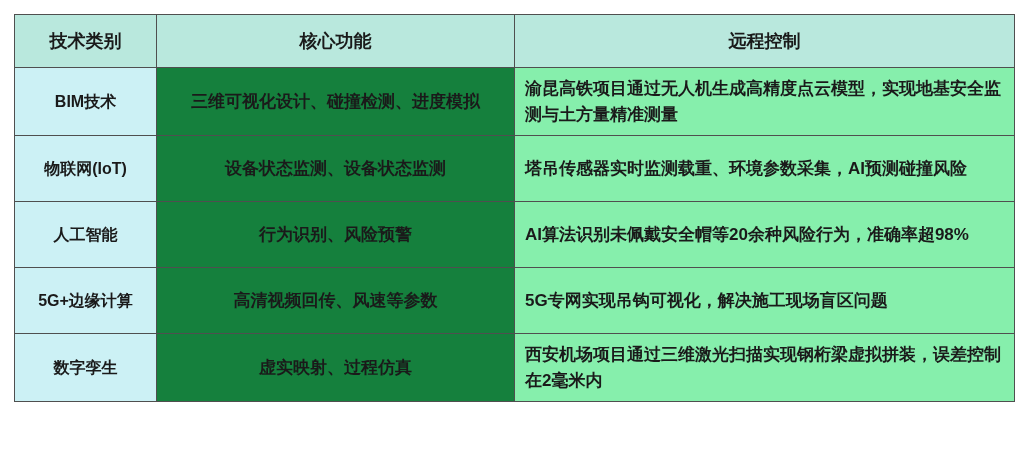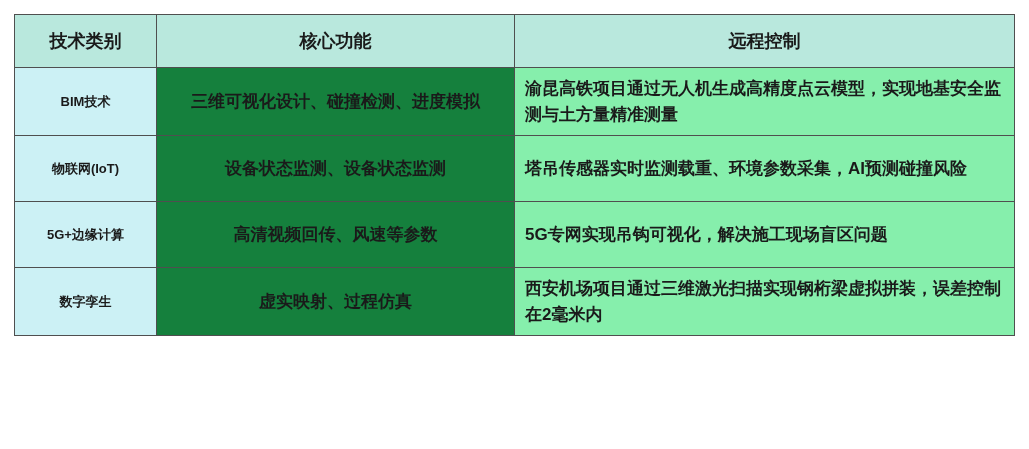--- a/index.html
+++ b/index.html
@@ -41,21 +41,21 @@
   table.tech-table thead th {
     background: #b9e8dd;
     font-weight: bold;
     font-size: 18px;
     height: 40px;
     padding: 6px 4px;
   }
   table.tech-table tbody td.cat {
     background: #ccf1f5;
     font-weight: bold;
-    font-size: 13px;
+    font-size: 16px;
   }
   table.tech-table tbody td.func {
     background: #15803d;
     font-weight: bold;
   }
   table.tech-table tbody td.app {
     background: #86efac;
     font-weight: bold;
     text-align: left;
   }
@@ -93,20 +93,25 @@
         <td class="cat">BIM技术</td>
         <td class="func">三维可视化设计、碰撞检测、进度模拟</td>
         <td class="app">渝昆高铁项目通过无人机生成高精度点云模型，实现地基安全监测与土方量精准测量</td>
       </tr>
       <tr>
         <td class="cat">物联网(IoT)</td>
         <td class="func">设备状态监测、设备状态监测</td>
         <td class="app">塔吊传感器实时监测载重、环境参数采集，AI预测碰撞风险</td>
       </tr>
       <tr>
+        <td class="cat">人工智能</td>
+        <td class="func">行为识别、风险预警</td>
+        <td class="app">AI算法识别未佩戴安全帽等20余种风险行为，准确率超98%</td>
+      </tr>
+      <tr>
         <td class="cat">5G+边缘计算</td>
         <td class="func">高清视频回传、风速等参数</td>
         <td class="app">5G专网实现吊钩可视化，解决施工现场盲区问题</td>
       </tr>
       <tr>
         <td class="cat">数字孪生</td>
         <td class="func">虚实映射、过程仿真</td>
         <td class="app">西安机场项目通过三维激光扫描实现钢桁梁虚拟拼装，误差控制在2毫米内</td>
       </tr>
     </tbody>

